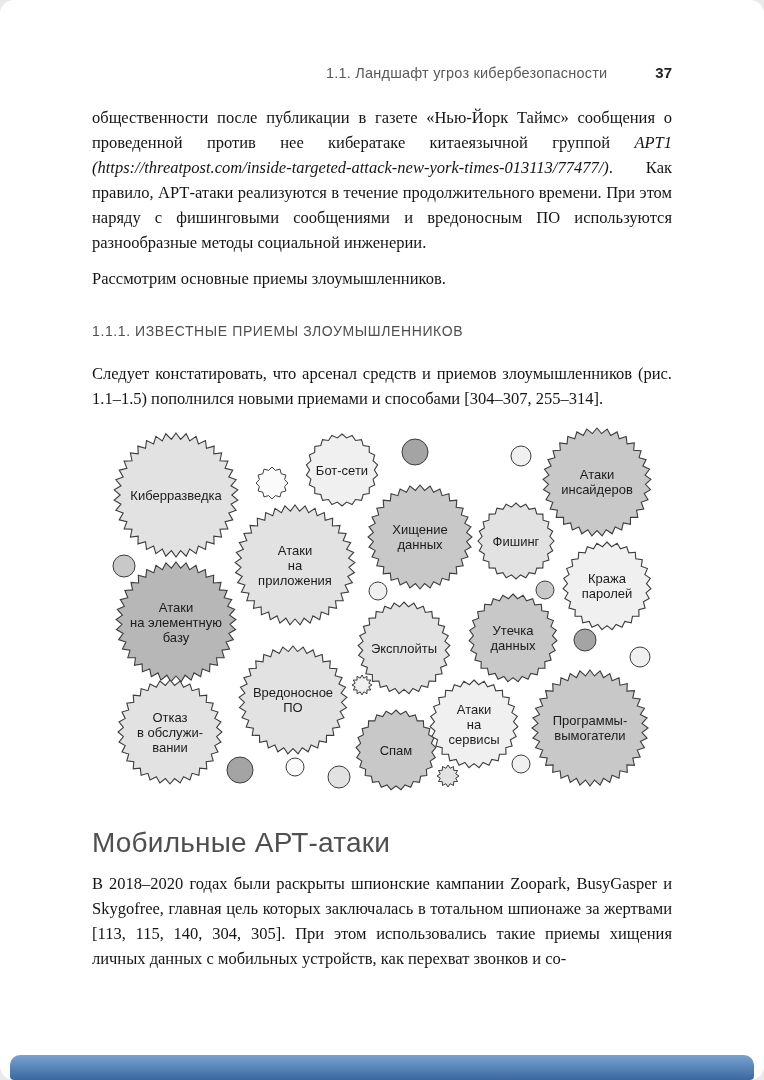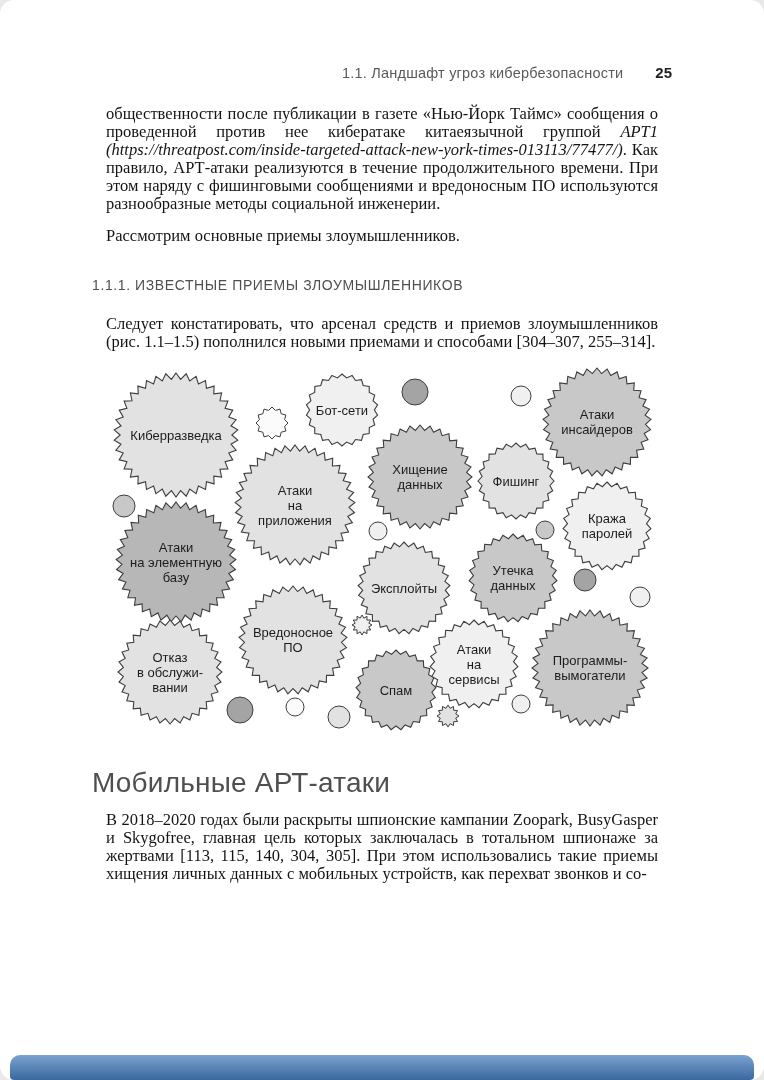--- a/index.html
+++ b/index.html
@@ -17,32 +17,32 @@
     box-sizing: border-box;
     overflow: hidden;
   }
   .header {
     width: 580px;
     margin: 0 0 0 92px;
     padding-top: 64px;
     display: flex;
     justify-content: flex-end;
     align-items: baseline;
-    gap: 32px;
+    gap: 48px;
     font-family: "Liberation Sans", sans-serif;
   }
   .running-title { font-size: 14.5px; color: #5a5a5a; letter-spacing: 0.2px; }
   .page-number { font-size: 15px; font-weight: bold; color: #1f1f1f; }
   .content { width: 580px; margin-left: 92px; }
   .body-text {
     font-size: 16.5px;
-    line-height: 18px;
+    line-height: 25px;
     color: #141414;
     text-align: justify;
-    margin: 14px;
+    margin: 0;
   }
   .p1 { margin-top: 24px; }
   .p2 { margin-top: 11px; }
   .section-heading {
     font-family: "Liberation Sans", sans-serif;
     font-size: 14px;
     font-weight: 400;
     color: #4f4f4f;
     letter-spacing: 0.6px;
     margin: 32px 0 0 0;
@@ -81,21 +81,21 @@
     background: linear-gradient(180deg, #7aa3cf, #3a679f);
   }
 </style>
 </head>
 <body>
 
 <div class="page">
 
   <div class="header">
     <span class="running-title">1.1. Ландшафт угроз кибербезопасности</span>
-    <span class="page-number">25</span>
+    <span class="page-number">37</span>
   </div>
 
   <div class="content">
 
     <p class="body-text p1"><span>общественности после публикации в газете «Нью-Йорк Таймс» сообщения о проведенной против нее кибератаке китаеязычной группой </span><span style="font-style: italic;">АРТ1</span><span style="font-style: italic;"> (https://threatpost.com/inside-targeted-attack-new-york-times-013113/77477/)</span><span>. Как правило, АРТ-атаки реализуются в течение продолжительного времени. При этом наряду с фишинговыми сообщениями и вредоносным ПО используются разнообразные методы социальной инженерии.</span></p>
 
     <p class="body-text p2">Рассмотрим основные приемы злоумышленников.</p>
 
     <h2 class="section-heading">1.1.1. ИЗВЕСТНЫЕ ПРИЕМЫ ЗЛОУМЫШЛЕННИКОВ</h2>
 

